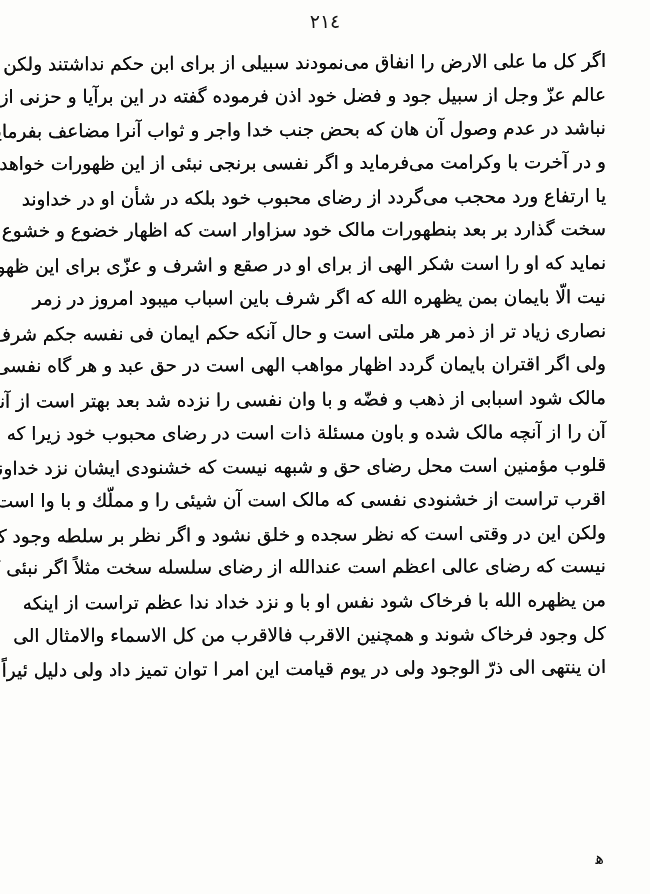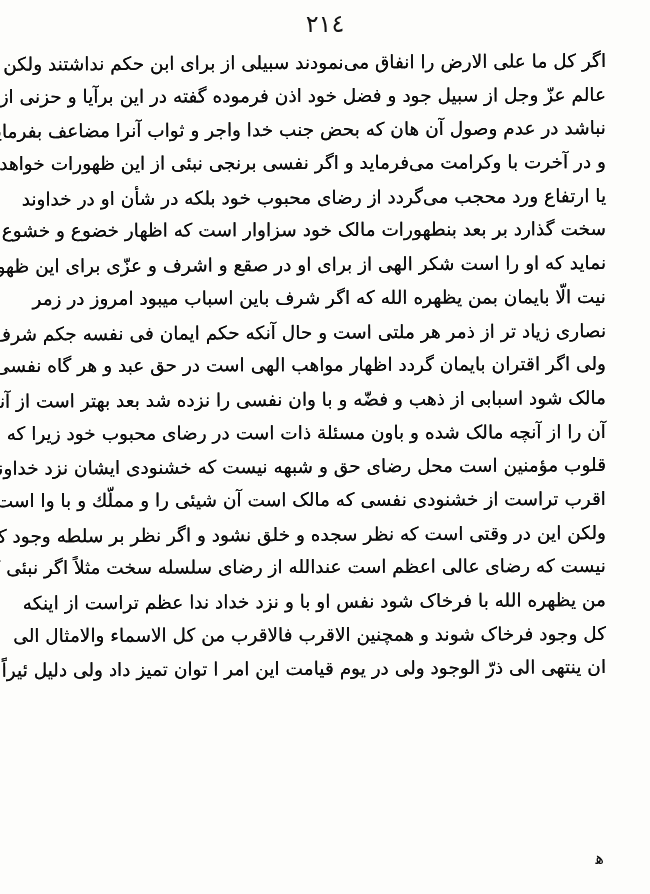--- a/index.html
+++ b/index.html
@@ -20,21 +20,21 @@
     background: #fdfdfb;
     box-sizing: border-box;
   }
   .page-number {
     position: absolute;
     top: 10px;
     left: 0;
     width: 100%;
     text-align: center;
     font-family: "DejaVu Sans", sans-serif;
-    font-size: 24px;
+    font-size: 19px;
     letter-spacing: 1px;
     color: #141414;
     direction: rtl;
   }
   .text-block {
     position: absolute;
     top: 52px;
     right: 44px;
     left: 44px;
     direction: rtl;

